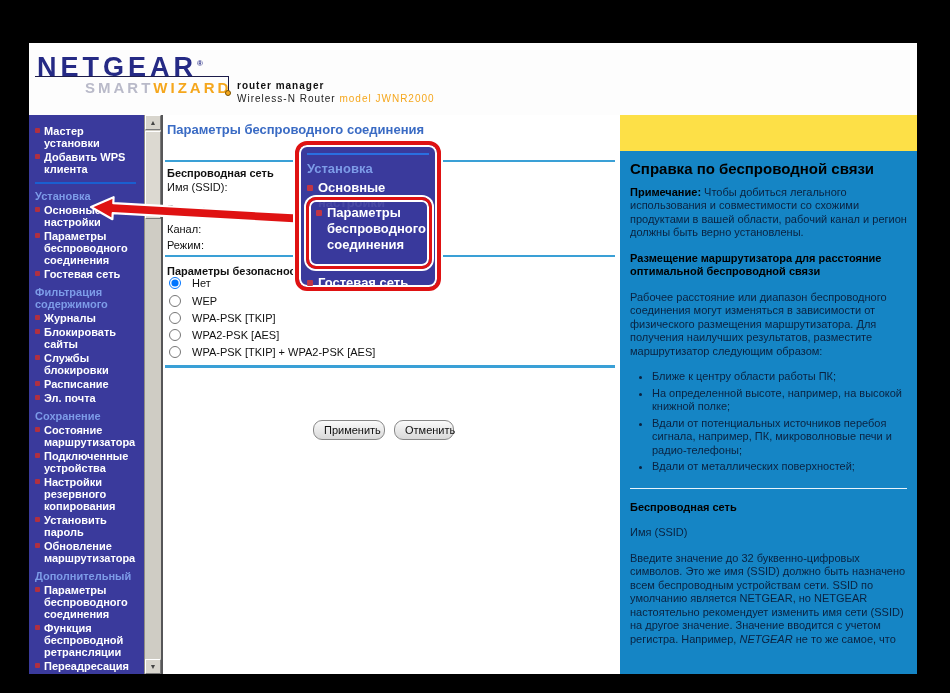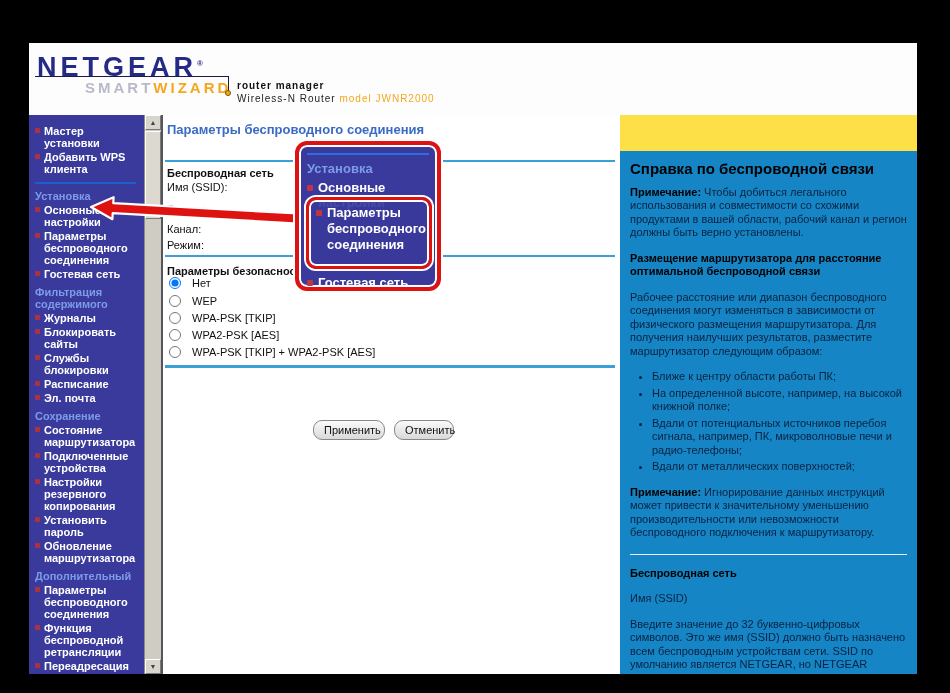--- a/index.html
+++ b/index.html
@@ -237,21 +237,20 @@
       <div class="h-title">Справка по беспроводной связи</div>
       <p><span class="bold">Примечание:</span><span> Чтобы добиться легального использования и совместимости со схожими продуктами в вашей области, рабочий канал и регион должны быть верно установлены.</span></p>
       <p class="h-sub">Размещение маршрутизатора для расстояние оптимальной беспроводной связи</p>
       <p>Рабочее расстояние или диапазон беспроводного соединения могут изменяться в зависимости от физического размещения маршрутизатора. Для получения наилучших результатов, разместите маршрутизатор следующим образом:</p>
       <ul>
         <li>Ближе к центру области работы ПК;</li>
         <li>На определенной высоте, например, на высокой книжной полке;</li>
         <li>Вдали от потенциальных источников перебоя сигнала, например, ПК, микроволновые печи и радио-телефоны;</li>
         <li>Вдали от металлических поверхностей;</li>
       </ul>
-      <p><span class="bold">Примечание:</span><span> Игнорирование данных инструкций может привести к значительному уменьшению производительности или невозможности беспроводного подключения к маршрутизатору.</span></p>
       <div class="h-rule"></div>
       <p class="h-sub">Беспроводная сеть</p>
       <p>Имя (SSID)</p>
       <p><span>Введите значение до 32 буквенно-цифровых символов. Это же имя (SSID) должно быть назначено всем беспроводным устройствам сети. SSID по умолчанию является NETGEAR, но NETGEAR настоятельно рекомендует изменить имя сети (SSID) на другое значение. Значение вводится с учетом регистра. Например, </span><span class="it">NETGEAR</span><span> не то же самое, что </span></p>
 
     </div>
   </div>
 
   <svg class="arrow-svg" width="220" height="40" viewBox="0 0 220 40">
     <polygon points="2,14 24.6,4.2 24.3,10.2 218.3,21.0 217.7,31.0 23.7,20.2 23.4,26.2" fill="#df1212" stroke="#ffffff" stroke-width="2.2" stroke-linejoin="round"></polygon>

